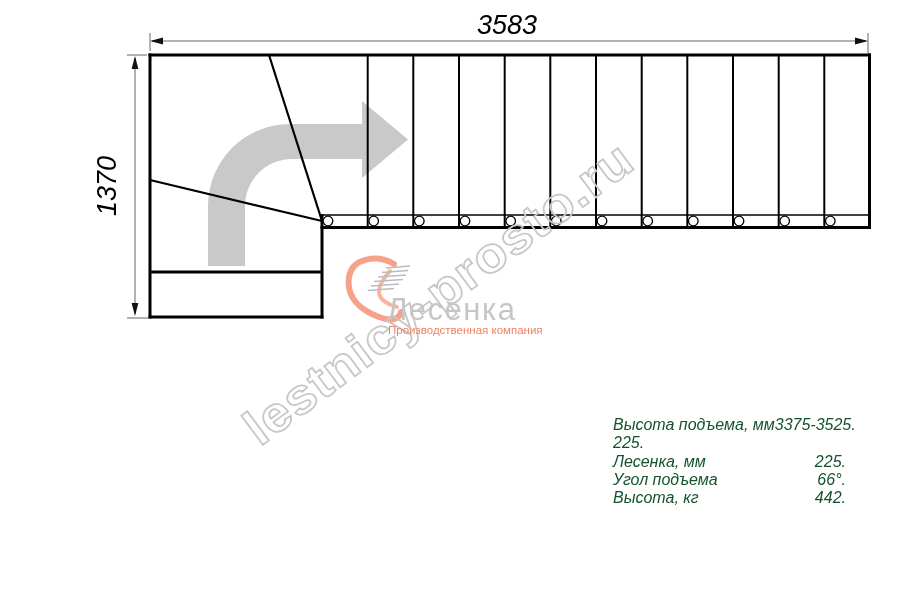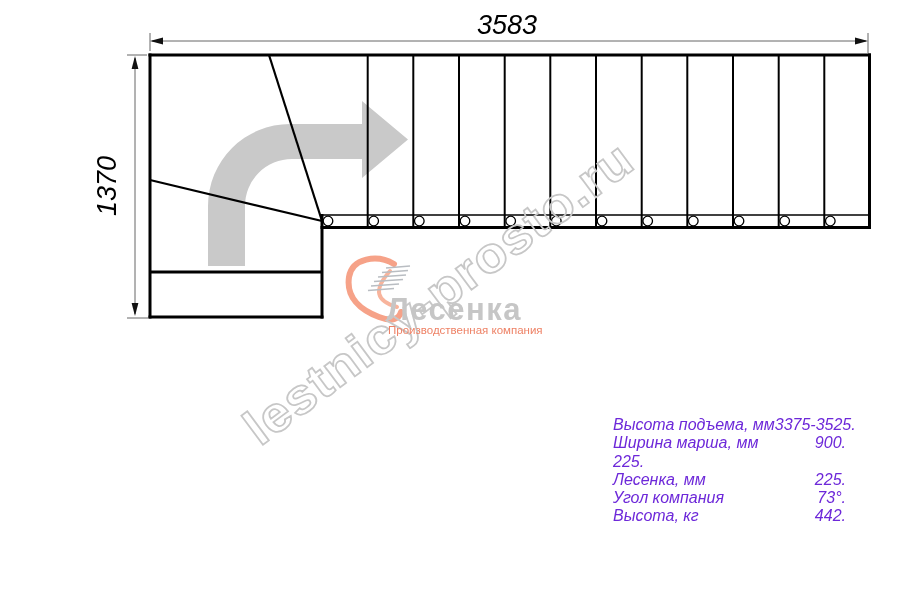--- a/index.html
+++ b/index.html
@@ -17,33 +17,33 @@
     position: absolute;
     left: 613px; top: 416px;
     width: 233px;
     display: flex; flex-direction: column;
   }
   .spec-row {
     display: flex; justify-content: space-between;
     height: 18.3px; line-height: 18.3px;
     font-style: italic;
     font-size: 16px;
-    color: #6d28d9;
+    color: #14532d;
     white-space: nowrap;
   }
   .spec-row .val { text-align: center; }
 
   
   .logo-name {
     position: absolute;
     left: 387px; top: 292px;
     font-size: 31px;
     letter-spacing: 1.5px;
     color: #c6c6c6;
-    font-weight: bold;
+    font-weight: normal;
   }
   .logo-tagline {
     position: absolute;
     left: 388px; top: 324px;
     font-size: 11.5px;
     color: #ee8266;
     white-space: nowrap;
   }
 </style>
 </head>
@@ -138,33 +138,29 @@
 
   <div class="logo-name">Лесенка</div>
   <div class="logo-tagline">Производственная компания</div>
 
   <div class="specs">
     <div class="spec-row">
       <span class="lbl">Высота подъема, мм</span>
       <span class="val">3375-3525.</span>
     </div>
     <div class="spec-row">
-      <span class="lbl">Ширина марша, мм</span>
-      <span class="val">900.</span>
-    </div>
-    <div class="spec-row">
       <span class="val">225.</span>
     </div>
     <div class="spec-row">
       <span class="lbl">Лесенка, мм</span>
       <span class="val">225.</span>
     </div>
     <div class="spec-row">
-      <span class="lbl">Угол компания</span>
-      <span class="val">73°.</span>
+      <span class="lbl">Угол подъема</span>
+      <span class="val">66°.</span>
     </div>
     <div class="spec-row">
       <span class="lbl">Высота, кг</span>
       <span class="val">442.</span>
     </div>
   </div>
 
 </div>
 
 </body></html>

